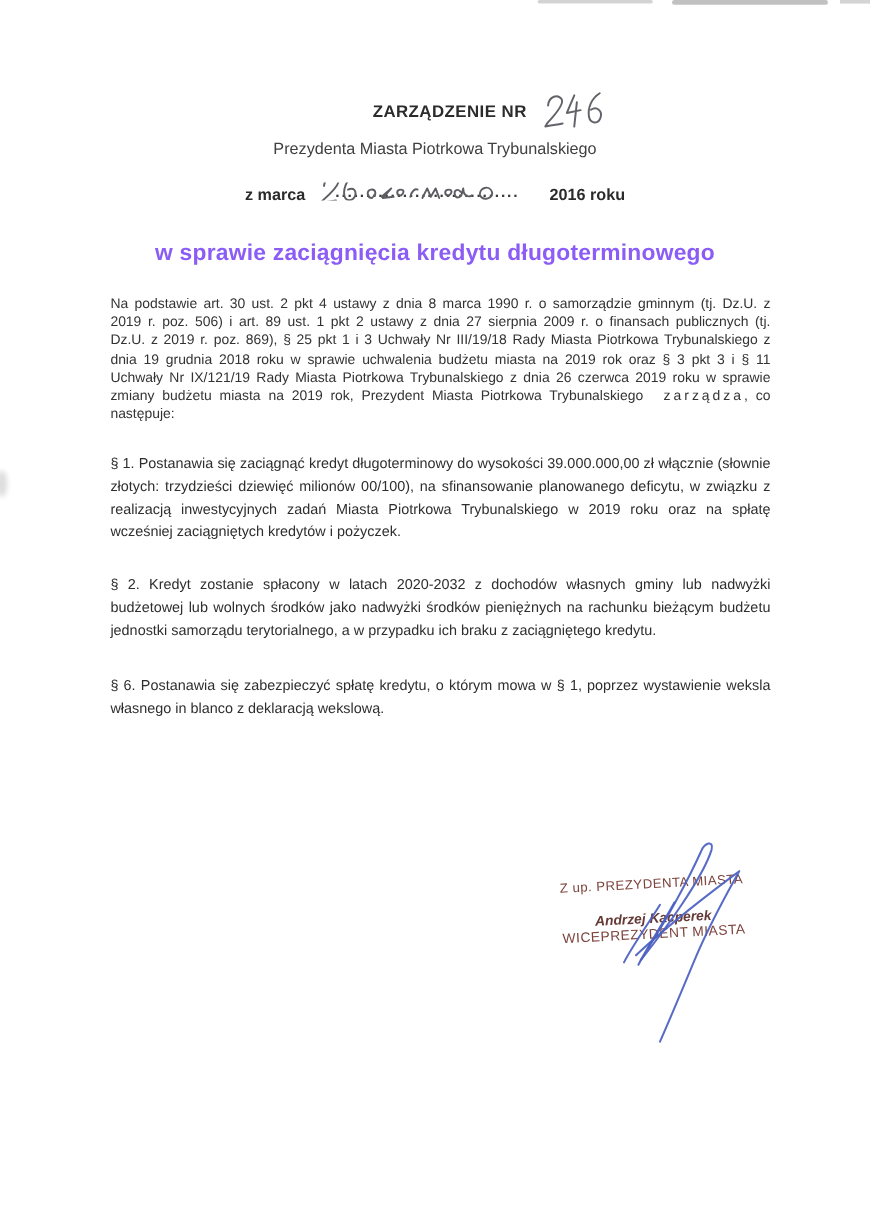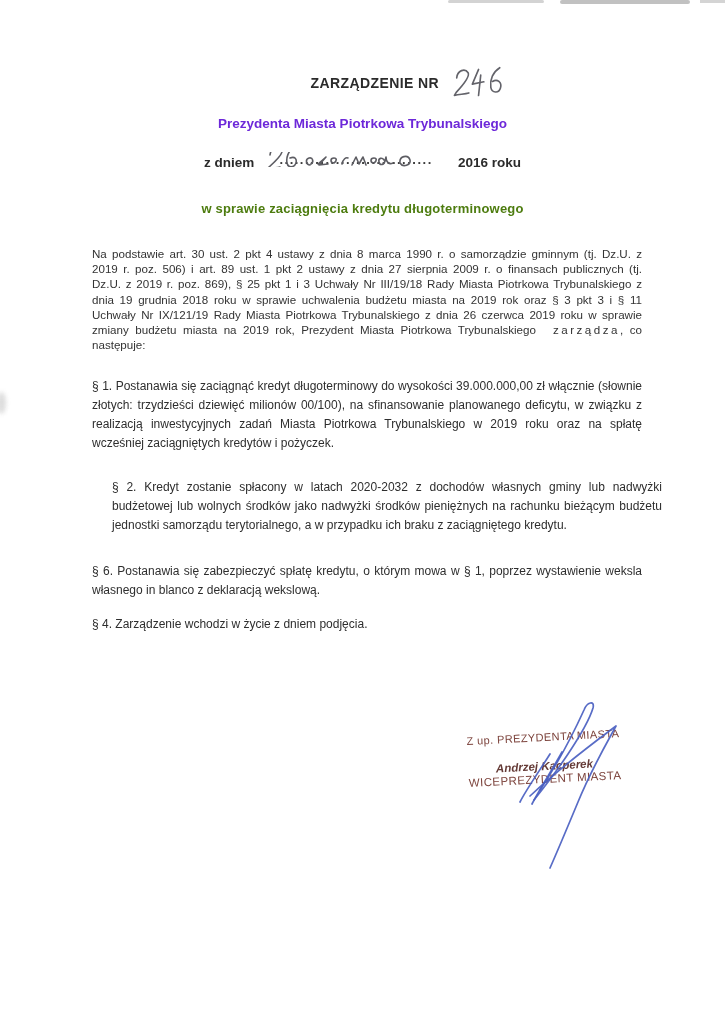--- a/index.html
+++ b/index.html
@@ -10,42 +10,42 @@
     overflow:hidden;
     font-family:"Liberation Sans", sans-serif;
     color:#2e2e2e;
   }
   
   .scan-top-1{position:absolute;top:0;left:448px;width:96px;height:3px;background:#bdbdbd;opacity:.65;border-radius:2px;filter:blur(.6px);}
   .scan-top-2{position:absolute;top:0;left:560px;width:130px;height:4px;background:#a8a8a8;opacity:.7;border-radius:2px;filter:blur(.6px);}
   .scan-top-3{position:absolute;top:0;left:700px;width:25px;height:3px;background:#c2c2c2;opacity:.7;filter:blur(.5px);}
   .scan-left{position:absolute;top:392px;left:-3px;width:9px;height:22px;background:#d7d7d7;border-radius:50%;filter:blur(2px);opacity:.85;}
 
-  .title-line{position:absolute;top:64px;left:0;width:100%;text-align:center;}
+  .title-line{position:absolute;top:74px;left:0;width:100%;text-align:center;}
   .title-inner{display:inline-block;transform:translateX(46px);white-space:nowrap;}
   .title-text{font-size:14px;font-weight:700;letter-spacing:.4px;color:#2b2b2b;vertical-align:middle;}
   .hw-number{width:54px;height:34px;margin-left:9px;vertical-align:-11px;transform:rotate(-2deg);}
 
-  .subtitle{position:absolute;top:116px;left:0;width:100%;text-align:center;font-size:13.5px;font-weight:700;color:#6d28d9;}
+  .subtitle{position:absolute;top:116px;left:0;width:100%;text-align:center;font-size:13.5px;font-weight:400;color:#404040;}
 
   .date-line{position:absolute;top:152px;left:0;width:100%;text-align:center;font-size:13.5px;font-weight:700;color:#2b2b2b;white-space:nowrap;}
   .date-dots{display:inline-block;position:relative;width:188px;overflow:hidden;vertical-align:baseline;margin:0 4px;}
   .dots-text{font-size:13px;font-weight:700;letter-spacing:1.5px;color:#3a3a3a;white-space:nowrap;}
   .hw-date{position:absolute;left:0;top:-13px;width:180px;height:32px;}
 
-  .subject{position:absolute;top:201px;left:0;width:100%;text-align:center;font-size:13px;font-weight:700;color:#4d7c0f;letter-spacing:.2px;}
+  .subject{position:absolute;top:201px;left:0;width:100%;text-align:center;font-size:19px;font-weight:700;color:#8b5cf6;letter-spacing:.2px;}
 
   .preamble{
     position:absolute;top:246px;left:92px;width:550px;margin:0;
     font-size:11.6px;line-height:15.2px;text-align:justify;color:#333333;word-spacing:1.5px;
   }
   .spaced-word{letter-spacing:2.5px;margin-left:17px;}
 
   .para{position:absolute;left:92px;width:550px;margin:0;font-size:12px;line-height:18.9px;text-align:justify;color:#2e2e2e;}
-  .p1{top:377px;} .p2{top:478px;margin-left:20px;} .p3{top:562px;} .p4{top:615px;}
+  .p1{top:377px;} .p2{top:478px;} .p3{top:562px;} .p4{top:615px;}
 
   .sig-block{
     position:absolute;left:448px;top:731px;width:192px;
     transform:rotate(-3deg);text-align:center;color:#7d443d;
   }
   .sig-auth{font-size:11px;letter-spacing:.4px;white-space:nowrap;}
   .sig-name{margin-top:17px;font-size:11.5px;font-style:italic;font-weight:700;color:#643a36;white-space:nowrap;}
   .sig-title{margin-top:1px;font-size:11.5px;letter-spacing:.4px;white-space:nowrap;}
 
   .sig-ink{position:absolute;left:472px;top:692px;width:170px;height:190px;z-index:5;}
@@ -71,21 +71,21 @@
         <path class="pencil" d="M28,5 L21,20 L33,18"></path>
         <path class="pencil" d="M30,11 L27,32"></path>
         <path class="pencil" d="M50,4 C43,8 39,16 40,24 C41,30 48,31 50,25 C52,19 47,15 42,18"></path>
       </svg>
     </span>
   </div>
 
   <div class="subtitle">Prezydenta Miasta Piotrkowa Trybunalskiego</div>
 
   <div class="date-line">
-    <span>z dniem</span>
+    <span>z marca</span>
     <span class="date-dots">
       <span class="dots-text">..............................</span>
       <svg class="hw-date" viewBox="0 0 180 32" aria-label="26 czerwca">
         <path class="pencil-date" d="M8,16 C9,8 17,5 20,10 C22,14 15,21 7,28 L5,30 C10,29 14,29 18,28"></path>
         <path class="pencil-date" d="M32,8 C26,12 24,19 25,24 C26,29 32,29 34,24 C35,20 33,17 28,19"></path>
         <path class="pencil-date" d="M48,26 C44,26 43,20 47,19 C51,18 52,23 49,25"></path>
         <path class="pencil-date" d="M56,25 L64,18 L57,26 L66,25"></path>
         <path class="pencil-date" d="M72,24 C68,24 68,19 72,19 C75,19 75,22 72,24"></path>
         <path class="pencil-date" d="M80,25 C81,20 84,18 86,19"></path>
         <path class="pencil-date" d="M90,26 L94,18 L97,25 L101,18 L104,26"></path>
@@ -99,21 +99,20 @@
 
   <div class="subject">w sprawie zaciągnięcia kredytu długoterminowego</div>
 
   <p class="preamble">
     <span>Na podstawie art. 30 ust. 2 pkt 4 ustawy z dnia 8 marca 1990 r. o samorządzie gminnym (tj. Dz.U. z 2019 r. poz. 506) i art. 89 ust. 1 pkt 2 ustawy z dnia 27 sierpnia 2009 r. o finansach publicznych (tj. Dz.U. z 2019 r. poz. 869), § 25 pkt 1 i 3 Uchwały Nr III/19/18 Rady Miasta Piotrkowa Trybunalskiego z dnia 19 grudnia 2018 roku w sprawie uchwalenia budżetu miasta na 2019 rok oraz § 3 pkt 3 i § 11 Uchwały Nr IX/121/19 Rady Miasta Piotrkowa Trybunalskiego z dnia 26 czerwca 2019 roku w sprawie zmiany budżetu miasta na 2019 rok, Prezydent Miasta Piotrkowa Trybunalskiego</span><span class="spaced-word">zarządza</span><span>, co następuje:</span>
   </p>
 
   <p class="para p1">§ 1. Postanawia się zaciągnąć kredyt długoterminowy do wysokości 39.000.000,00 zł włącznie (słownie złotych: trzydzieści dziewięć milionów 00/100), na sfinansowanie planowanego deficytu, w związku z realizacją inwestycyjnych zadań Miasta Piotrkowa Trybunalskiego w 2019 roku oraz na spłatę wcześniej zaciągniętych kredytów i pożyczek.</p>
   <p class="para p2">§ 2. Kredyt zostanie spłacony w latach 2020-2032 z dochodów własnych gminy lub nadwyżki budżetowej lub wolnych środków jako nadwyżki środków pieniężnych na rachunku bieżącym budżetu jednostki samorządu terytorialnego, a w przypadku ich braku z zaciągniętego kredytu.</p>
   <p class="para p3">§ 6. Postanawia się zabezpieczyć spłatę kredytu, o którym mowa w § 1, poprzez wystawienie weksla własnego in blanco z deklaracją wekslową.</p>
-  <p class="para p4">§ 4. Zarządzenie wchodzi w życie z dniem podjęcia.</p>
 
   <div class="sig-block">
     <div class="sig-auth">Z up. PREZYDENTA MIASTA</div>
     <div class="sig-name">Andrzej Kacperek</div>
     <div class="sig-title">WICEPREZYDENT MIASTA</div>
   </div>
 
   <svg class="sig-ink" viewBox="0 0 170 190" aria-label="handwritten signature">
     <path class="ink" d="M68,98 C84,74 102,40 112,18 C115,10 123,8 121,16 C118,26 108,44 96,62 C84,80 70,98 62,108"></path>
     <path class="ink" d="M78,62 C68,78 54,98 48,110"></path>

